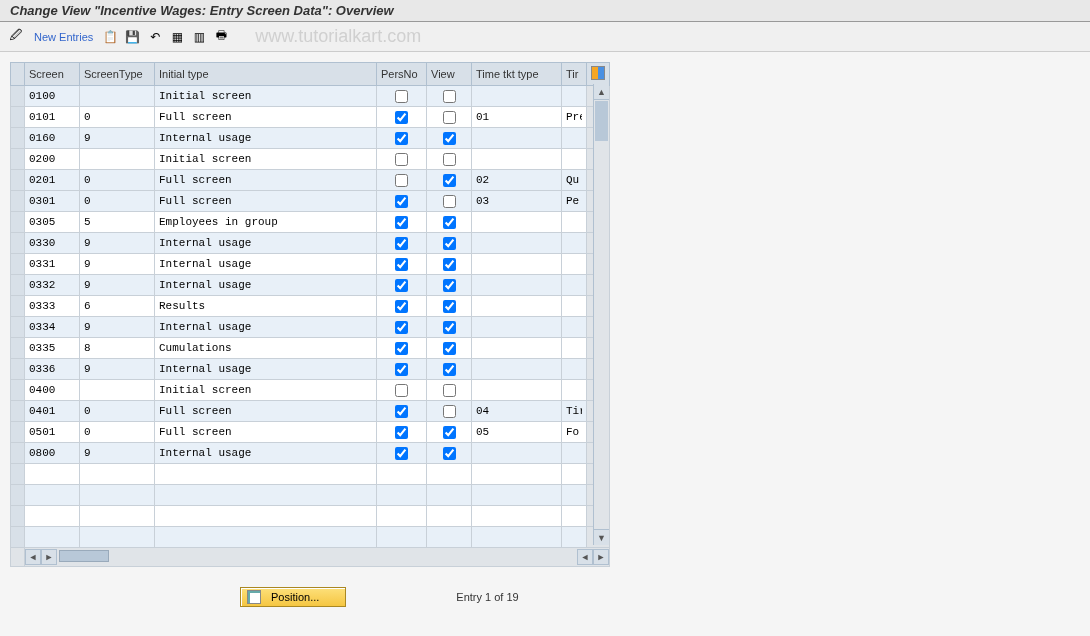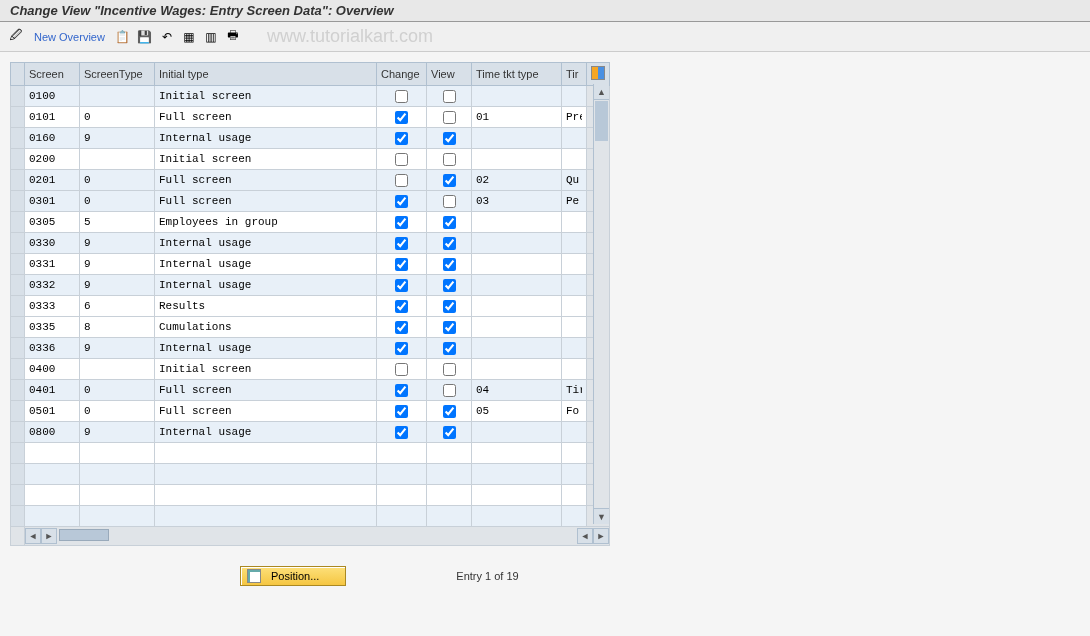--- a/index.html
+++ b/index.html
@@ -154,40 +154,40 @@
     }
     .entry-count { color:#333; }
   </style>
 </head>
 <body>
 
 <div class="title-bar">Change View "Incentive Wages: Entry Screen Data": Overview</div>
 
 <div class="toolbar">
   <span class="tool-icon">🖉</span>
-  <span class="new-entries">New Overview</span>
+  <span class="new-entries">New Entries</span>
   <span class="tool-icon">📋</span>
   <span class="tool-icon">💾</span>
   <span class="tool-icon">↶</span>
   <span class="tool-icon">▦</span>
   <span class="tool-icon">▥</span>
   <span class="tool-icon">🖶</span>
   <span class="watermark">www.tutorialkart.com</span>
 </div>
 
 <div class="content">
   <div class="grid-wrap">
     <table class="grid">
       <thead>
         <tr>
           <th class="row-handle"></th>
           <th class="col-screen">Screen</th>
           <th class="col-stype">ScreenType</th>
           <th class="col-stypename">Initial type</th>
-          <th class="col-persno">Change</th>
+          <th class="col-persno">PersNo</th>
           <th class="col-grpno">View</th>
           <th class="col-ttt">Time tkt type</th>
           <th class="col-trunc">Tir</th>
           <th class="col-cfg"><span class="configure-icon"></span></th>
         </tr>
       </thead>
       <tbody id="grid-body">
           <tr class="alt">
             <td class="row-handle"></td>
             <td class="col-screen"><input class="cell-input" value="0100" style=""></td>
@@ -336,20 +336,35 @@
             </td>
             <td class="col-ttt"><input class="cell-input" style=""></td>
             <td class="col-trunc"><input class="cell-input" style=""></td>
             <td class="col-cfg" style="background: rgb(224, 228, 232);"></td>
           </tr>
           <tr>
             <td class="row-handle"></td>
             <td class="col-screen"><input class="cell-input" value="0333" style=""></td>
             <td class="col-stype"><input class="cell-input" value="6" style=""></td>
             <td class="col-stypename"><input class="cell-input" value="Results" style=""></td>
+            <td class="col-persno cb-cell">
+              <input type="checkbox" checked="" style="">
+            </td>
+            <td class="col-grpno cb-cell">
+              <input type="checkbox" checked="" style="">
+            </td>
+            <td class="col-ttt"><input class="cell-input" style=""></td>
+            <td class="col-trunc"><input class="cell-input" style=""></td>
+            <td class="col-cfg" style="background: rgb(224, 228, 232);"></td>
+          </tr>
+          <tr class="alt">
+            <td class="row-handle"></td>
+            <td class="col-screen"><input class="cell-input" value="0334" style=""></td>
+            <td class="col-stype"><input class="cell-input" value="9" style=""></td>
+            <td class="col-stypename"><input class="cell-input" value="Internal usage" style=""></td>
             <td class="col-persno cb-cell">
               <input type="checkbox" checked="" style="">
             </td>
             <td class="col-grpno cb-cell">
               <input type="checkbox" checked="" style="">
             </td>
             <td class="col-ttt"><input class="cell-input" style=""></td>
             <td class="col-trunc"><input class="cell-input" style=""></td>
             <td class="col-cfg" style="background: rgb(224, 228, 232);"></td>
           </tr>

